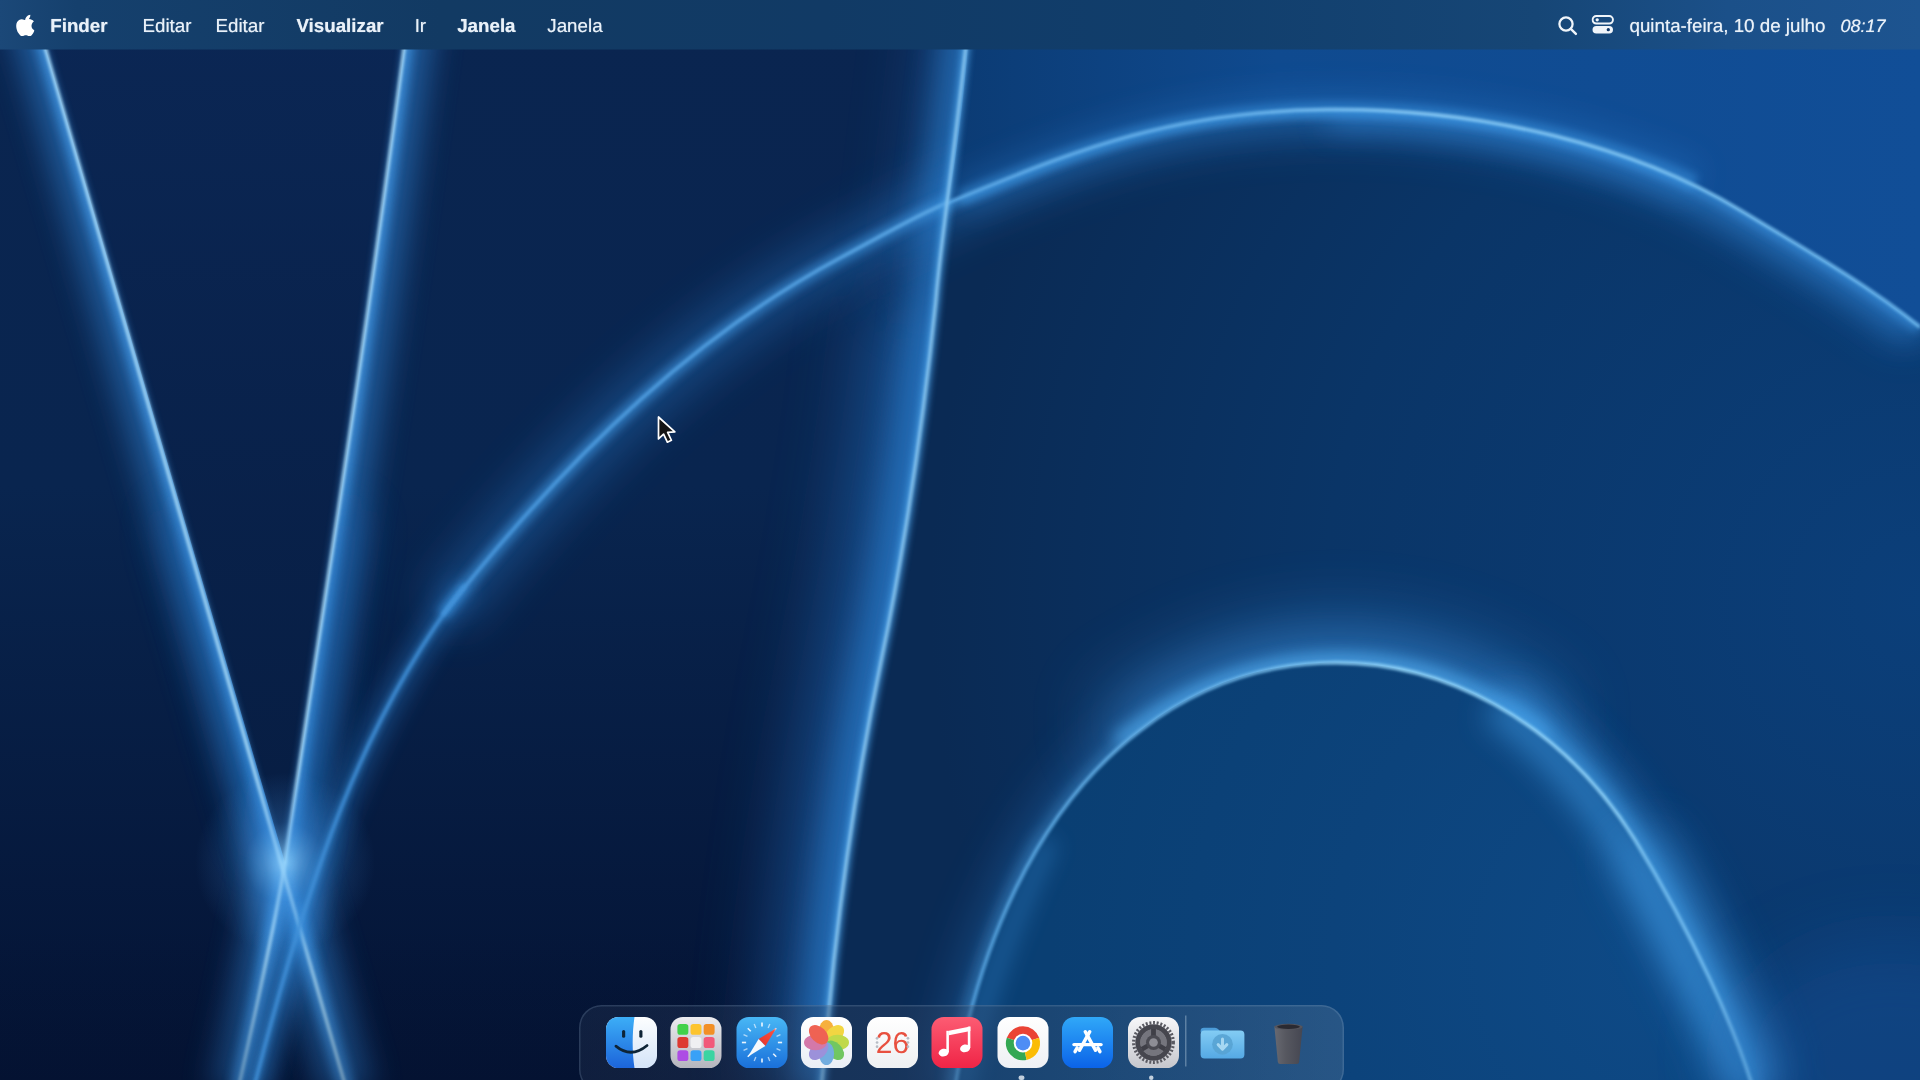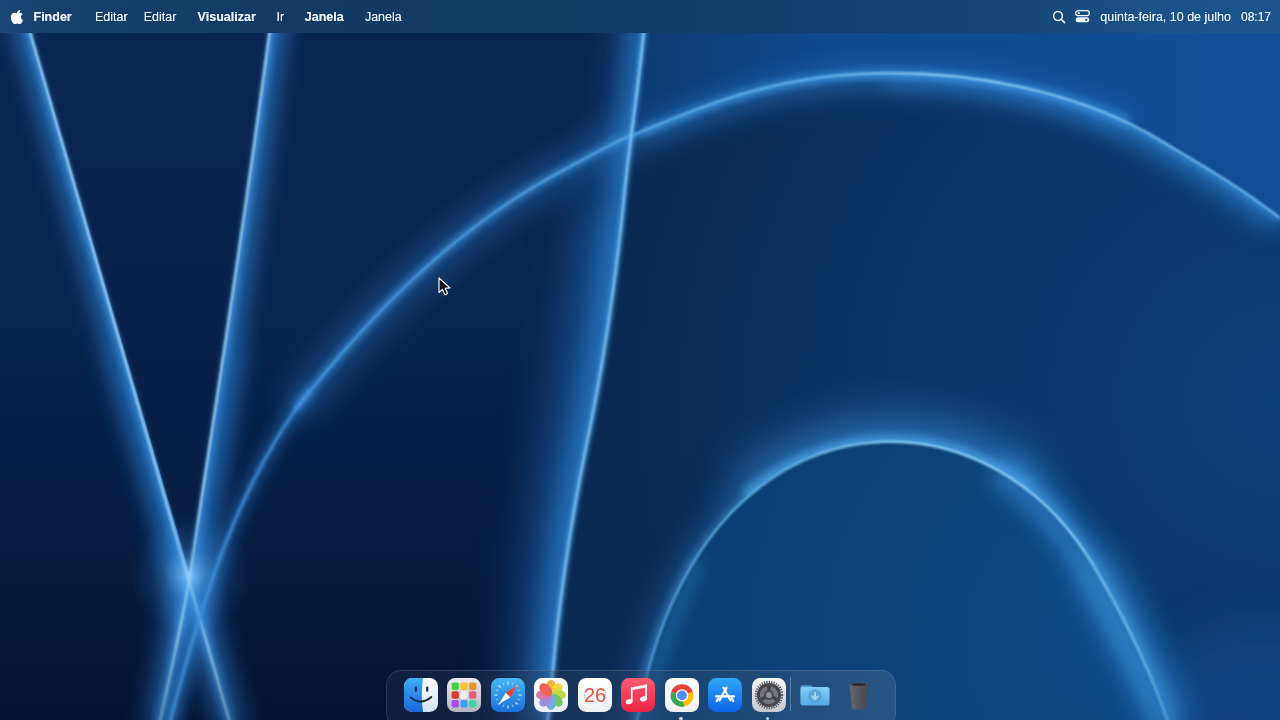--- a/index.html
+++ b/index.html
@@ -167,21 +167,21 @@
     <circle cx="6" cy="6" r="4.4" fill="none" stroke="#f0f5fa" stroke-width="1.5"></circle>
     <line x1="9.2" y1="9.2" x2="12.6" y2="12.6" stroke="#f0f5fa" stroke-width="1.6" stroke-linecap="round"></line>
   </svg>
   <svg width="15" height="13" viewBox="0 0 15 13" style="margin-right:10px;">
     <rect x="0.7" y="0.7" width="13.6" height="5" rx="2.5" fill="none" stroke="#f0f5fa" stroke-width="1.3"></rect>
     <circle cx="3.8" cy="3.2" r="1.1" fill="#f0f5fa"></circle>
     <rect x="0.7" y="7.3" width="13.6" height="5" rx="2.5" fill="#f0f5fa"></rect>
     <circle cx="11.2" cy="9.8" r="1.1" fill="#10386a"></circle>
   </svg>
   <span style="margin-right:10px;">quinta-feira, 10 de julho</span>
-  <span style="margin-right:9px;font-size:12px;">08:17</span>
+  <span style="margin-right:23px;font-size:12px;font-style:italic;">08:17</span>
 </div>
 
 <div id="dock"></div>
 <div id="icons">
 
 <svg class="ic" style="left:402.5px;" viewBox="0 0 36 36">
   <defs>
     <clipPath id="rrF">
           <rect x="1" y="1" width="34" height="34" rx="8.2"></rect>
         </clipPath>

